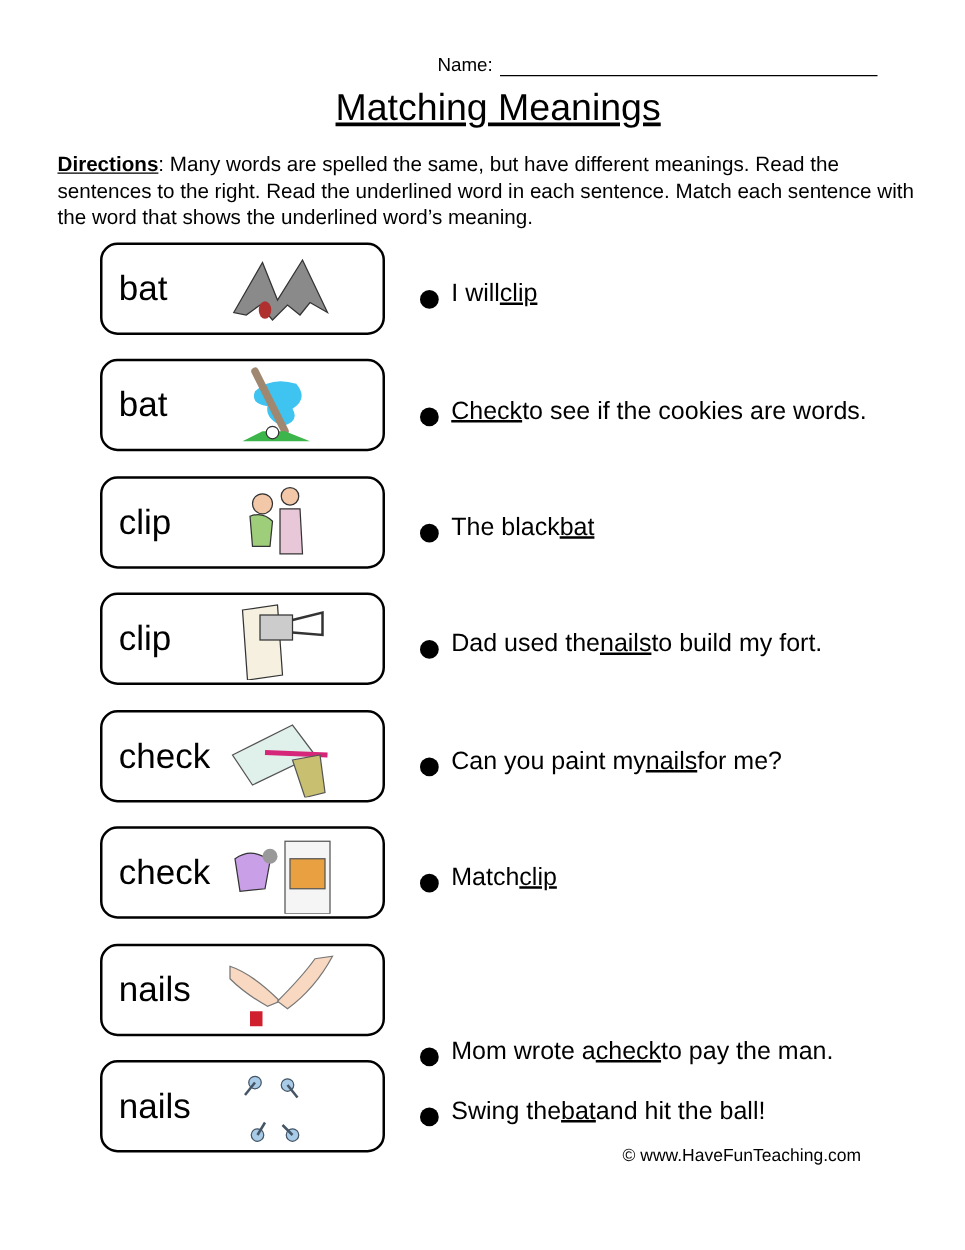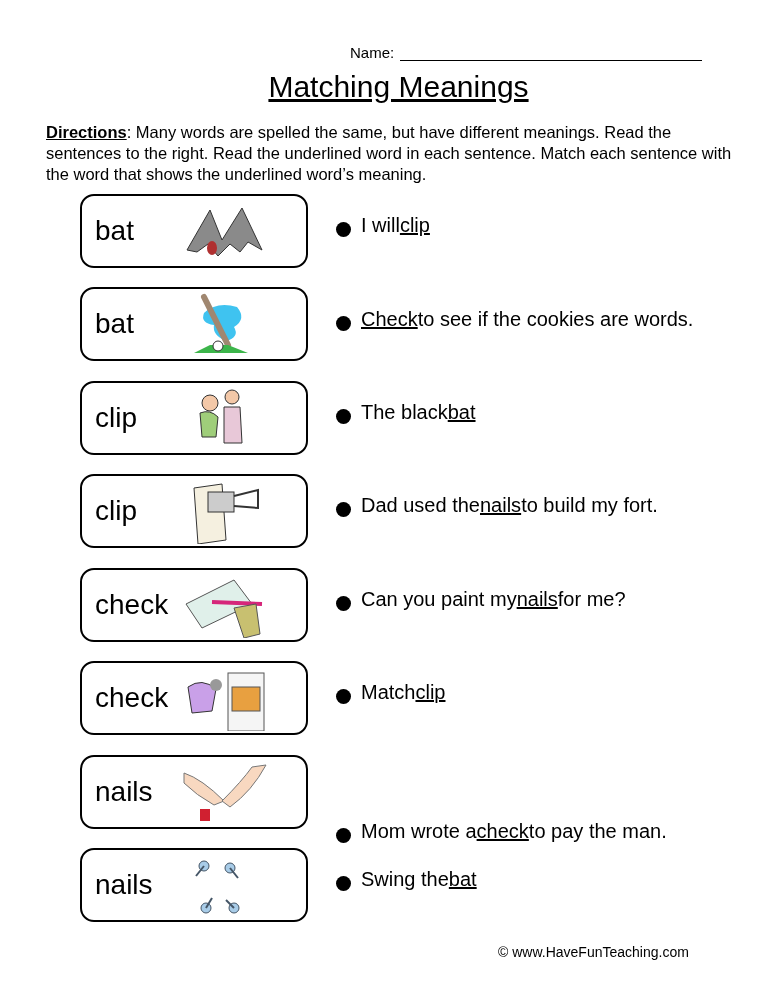--- a/index.html
+++ b/index.html
@@ -5,24 +5,24 @@
   html, body { margin:0; padding:0; background:#fff; }
   body { width:772px; height:1000px; position:relative; overflow:hidden; font-family:"Liberation Sans", sans-serif; color:#000; }
   .name-row { position:absolute; left:350px; top:44px; font-size:15px; display:flex; align-items:center; }
   .name-line { display:inline-block; width:302px; border-bottom:1.5px solid #000; margin-left:6px; height:16px; }
   .title { position:absolute; left:0; width:797px; text-align:center; top:70px; font-size:30px; text-decoration:underline; }
   .directions { position:absolute; left:46px; top:122px; width:700px; font-size:16.5px; line-height:21px; }
   .directions .lbl { font-weight:bold; text-decoration:underline;margin-top:29px; }
   .card { position:absolute; left:80px; width:228px; height:74px; border:2.5px solid #000; border-radius:14px; box-sizing:border-box; }
   .card .word { position:absolute; left:13px; top:50%; transform:translateY(-50%); font-size:28px; }
   .card .pic { position:absolute; left:100px; top:4px; width:86px; height:64px; }
-  .sent { position:absolute; left:336px; font-size:20px; display:flex; align-items:center; white-space:nowrap; }
+  .sent { position:absolute; left:336px; font-size:20px; display:flex; align-items:center; white-space:nowrap;margin-top:10px; }
   .dot { width:15px; height:15px; border-radius:50%; background:#000; margin-right:10px; margin-top:8px; flex:none; }
   .u { text-decoration:underline; }
-  .footer { position:absolute; left:498px; top:944px; font-size:14px; }
+  .footer { position:absolute; left:498px; top:916px; font-size:14px; }
 </style>
 </head>
 <body>
 
 <div class="name-row">
   <span>Name:</span>
   <span class="name-line"></span>
 </div>
 <div class="title">Matching Meanings</div>
 <div class="directions"><span class="lbl">Directions</span><span>:  Many words are spelled the same, but have different meanings.  Read the sentences to the right.  Read the underlined word in each sentence. Match each sentence with the word that shows the underlined word’s meaning.</span></div>
@@ -139,15 +139,16 @@
 <div class="sent" style="top:820px">
     <span class="dot"></span>
     <span>Mom wrote a </span>
     <span class="u">check</span>
     <span> to pay the man.</span>
   </div>
 <div class="sent" style="top:868px">
     <span class="dot"></span>
     <span>Swing the </span>
     <span class="u">bat</span>
+    <span> and hit the ball!</span>
   </div>
 
 <div class="footer">© www.HaveFunTeaching.com</div>
 
 </body></html>

